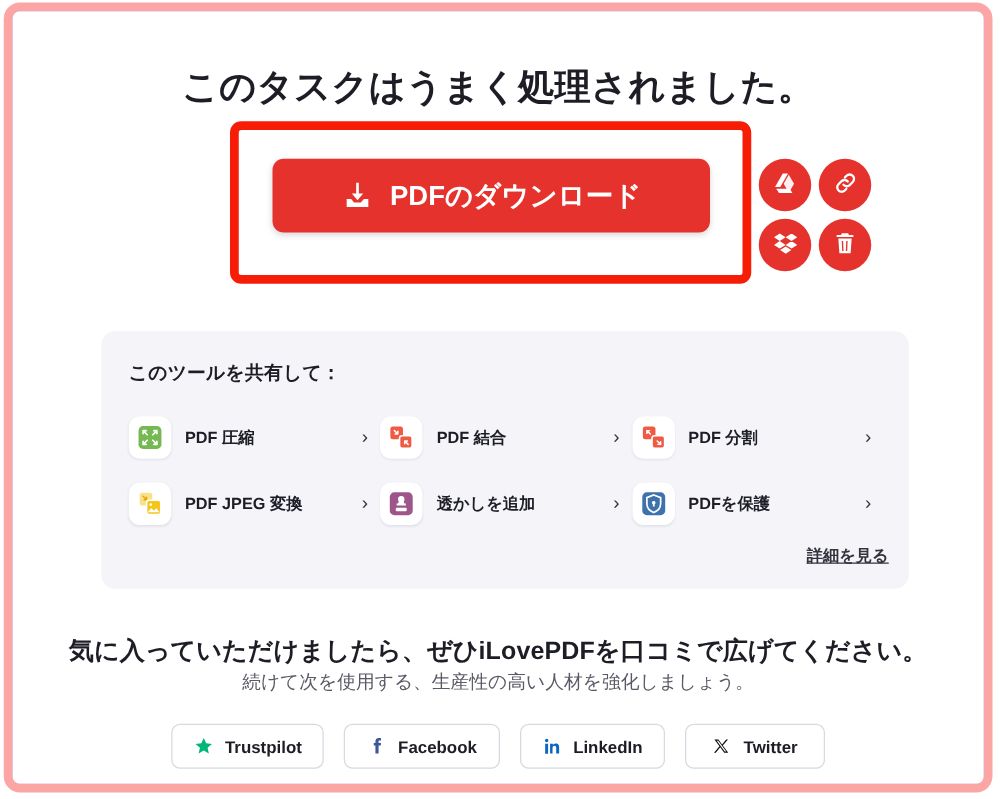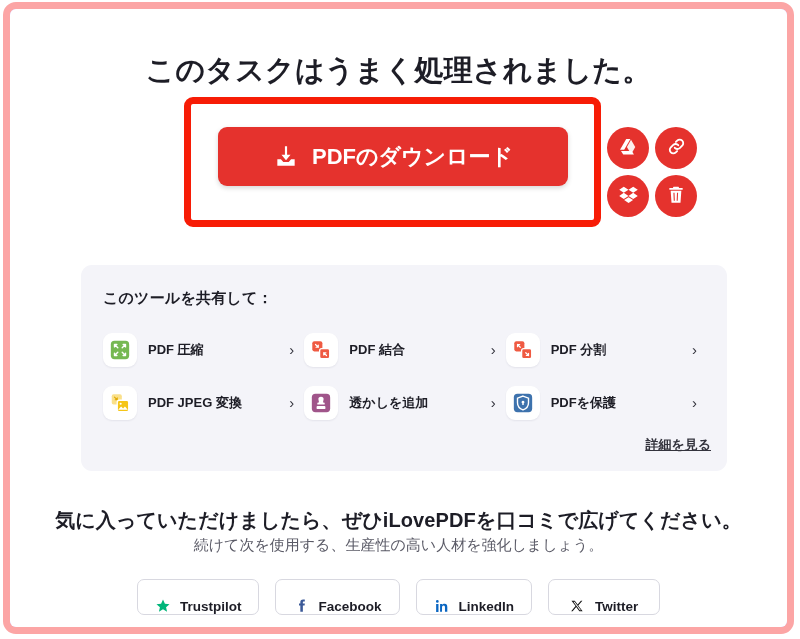--- a/index.html
+++ b/index.html
@@ -235,21 +235,21 @@
     gap: 16px;
   }
   .social-btn {
     height: 36px;
     min-width: 112px;
     padding: 0 17px;
     background: #ffffff;
     border: 1px solid #d8d8e0;
     border-radius: 7px;
     display: flex;
-    align-items: flex-end;
+    align-items: center;
     justify-content: center;
     gap: 9px;
     cursor: pointer;
     font-family: inherit;
     font-size: 13.5px;
     font-weight: 700;
     color: #1d1d26;
   }
   .social-ico {
     display: flex;

